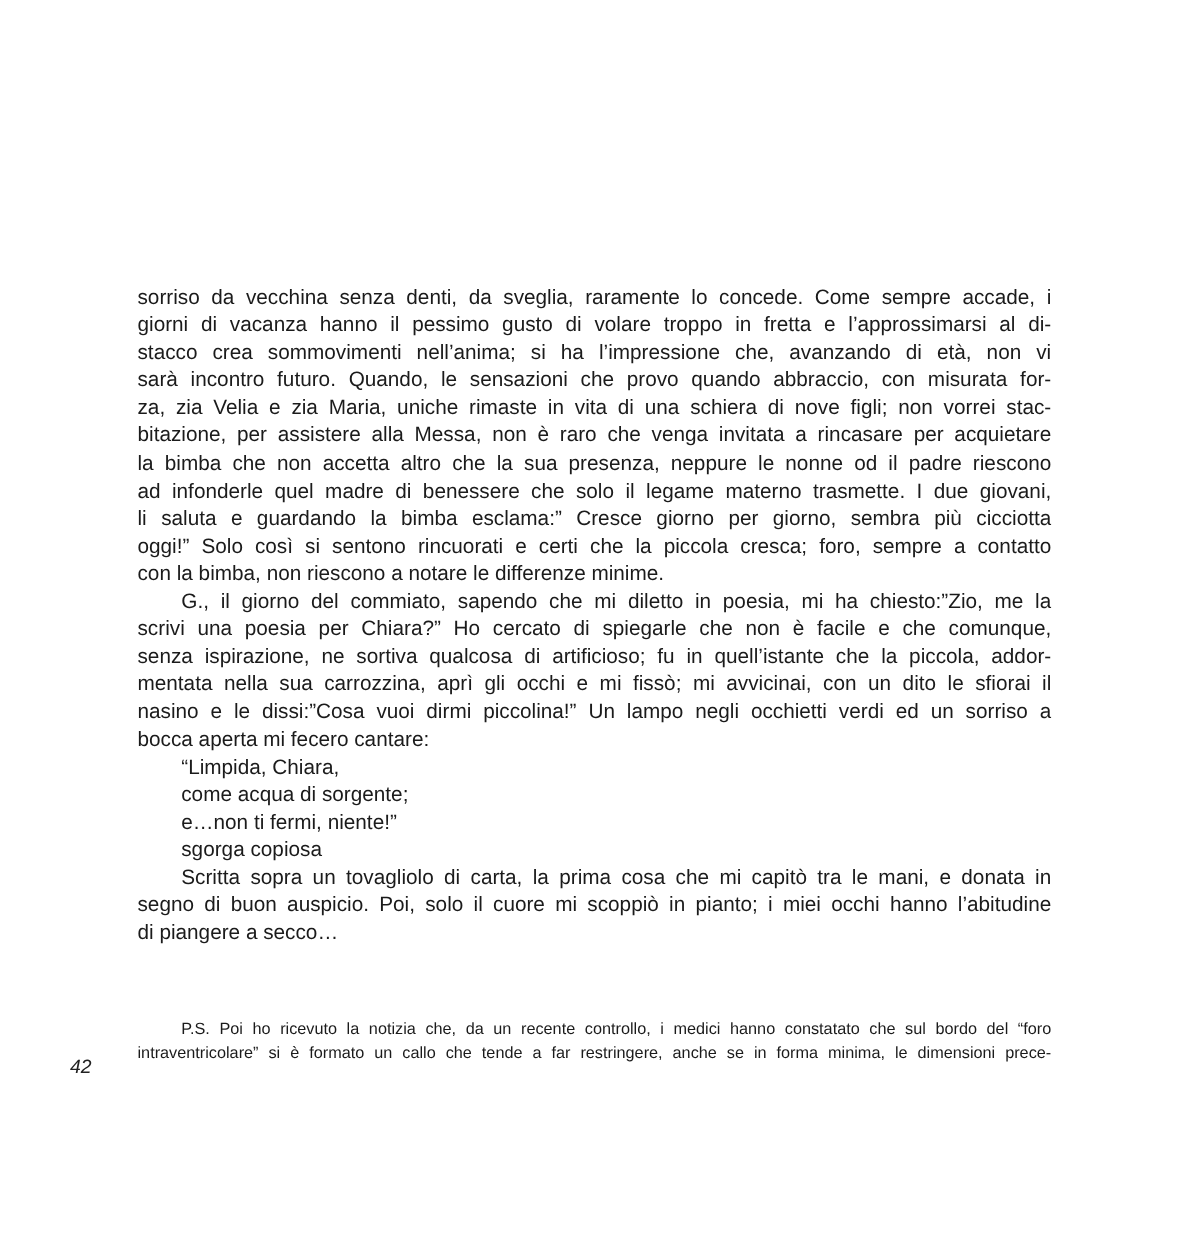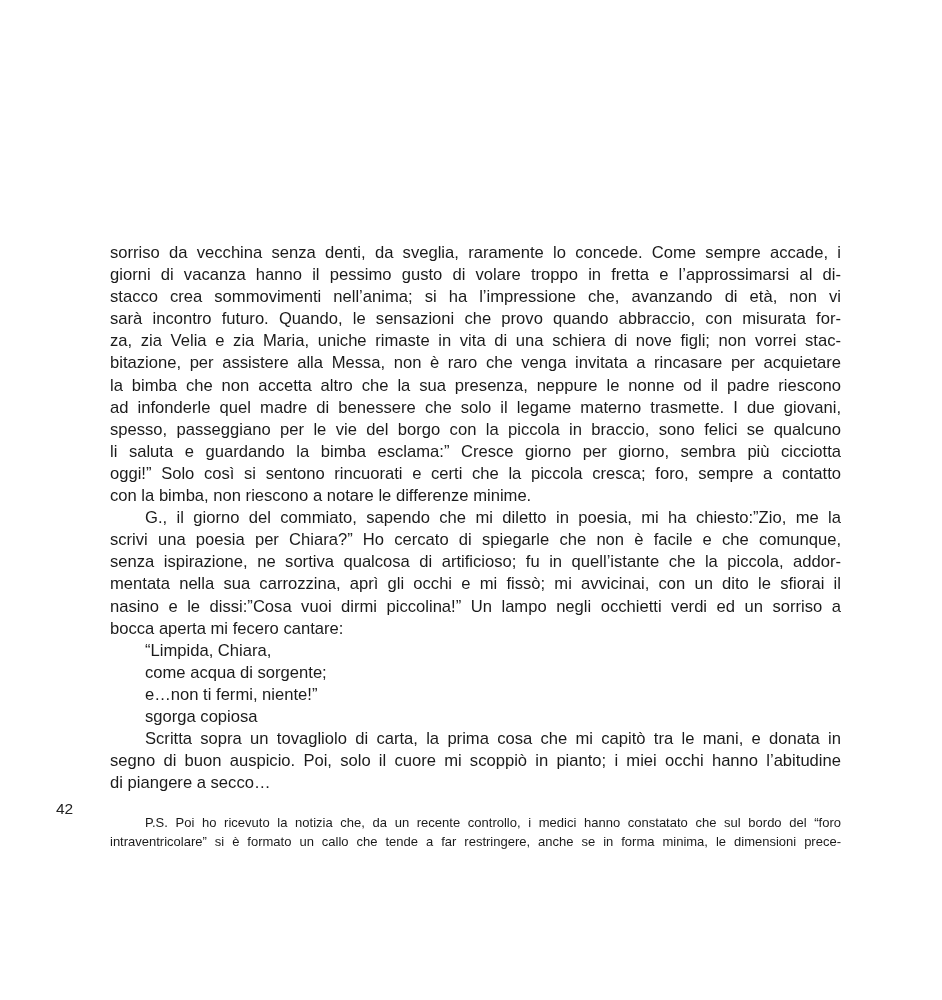--- a/index.html
+++ b/index.html
@@ -16,21 +16,20 @@
     font-family: "Liberation Sans", "DejaVu Sans", sans-serif;
     color: #1b1b1b;
   }
   .body-text {
     position: absolute;
     left: 110px;
     top: 227px;
     width: 731px;
     font-size: 16.6px;
     line-height: 22.1px;
-    margin-top: 15px;
   }
   .body-text .line {
     height: 22.1px;
     overflow: hidden;
   }
   .postscript {
     position: absolute;
     left: 110px;
     top: 813px;
     width: 731px;
@@ -44,39 +43,39 @@
   .line.j {
     text-align: justify;
     text-align-last: justify;
   }
   .line.ind {
     padding-left: 35px;
   }
   .page-number {
     position: absolute;
     left: 56px;
-    top: 800px;
+    top: 845px;
     font-size: 15.5px;
+    font-style: italic;
     color: #222222;
   }
 </style>
 </head>
 <body>
 
 <div class="page">
   <div class="body-text">
       <div class="line j">sorriso da vecchina senza denti, da sveglia, raramente lo concede. Come sempre accade, i</div>
       <div class="line j">giorni di vacanza hanno il pessimo gusto di volare troppo in fretta e l’approssimarsi al di-</div>
       <div class="line j">stacco crea sommovimenti nell’anima; si ha l’impressione che, avanzando di età, non vi</div>
       <div class="line j">sarà incontro futuro. Quando, le sensazioni che provo quando abbraccio, con misurata for-</div>
       <div class="line j">za, zia Velia e zia Maria, uniche rimaste in vita di una schiera di nove figli; non vorrei stac-</div>
       <div class="line j">bitazione, per assistere alla Messa, non è raro che venga invitata a rincasare per acquietare</div>
       <div class="line j">la bimba che non accetta altro che la sua presenza, neppure le nonne od il padre riescono</div>
       <div class="line j">ad infonderle quel madre di benessere che solo il legame materno trasmette. I due giovani,</div>
-      <div class="line j">spesso, passeggiano per le vie del borgo con la piccola in braccio, sono felici se qualcuno</div>
       <div class="line j">li saluta e guardando la bimba esclama:” Cresce giorno per giorno, sembra più cicciotta</div>
       <div class="line j">oggi!” Solo così si sentono rincuorati e certi che la piccola cresca; foro, sempre a contatto</div>
       <div class="line">con la bimba, non riescono a notare le differenze minime.</div>
       <div class="line j ind">G., il giorno del commiato, sapendo che mi diletto in poesia, mi ha chiesto:”Zio, me la</div>
       <div class="line j">scrivi una poesia per Chiara?” Ho cercato di spiegarle che non è facile e che comunque,</div>
       <div class="line j">senza ispirazione, ne sortiva qualcosa di artificioso; fu in quell’istante che la piccola, addor-</div>
       <div class="line j">mentata nella sua carrozzina, aprì gli occhi e mi fissò; mi avvicinai, con un dito le sfiorai il</div>
       <div class="line j">nasino e le dissi:”Cosa vuoi dirmi piccolina!” Un lampo negli occhietti verdi ed un sorriso a</div>
       <div class="line">bocca aperta mi fecero cantare:</div>
       <div class="line ind">“Limpida, Chiara,</div>

